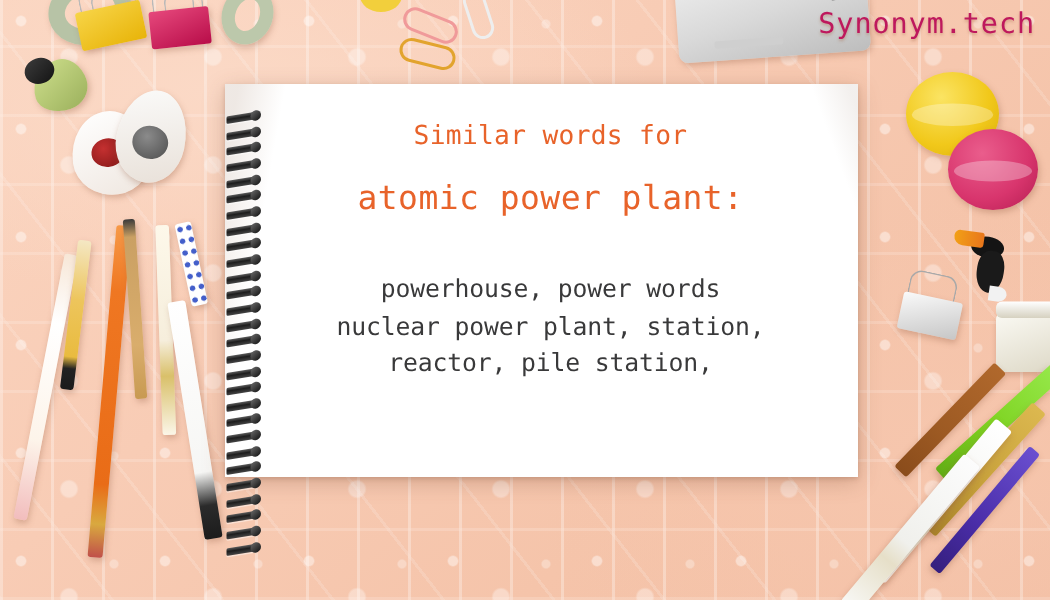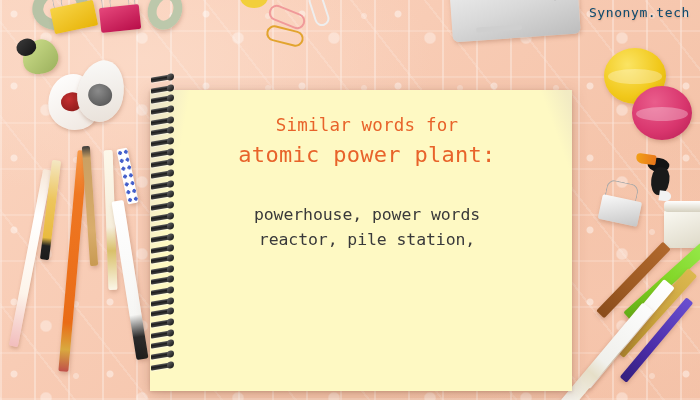--- a/index.html
+++ b/index.html
@@ -49,24 +49,24 @@
       radial-gradient(circle at 14px 14px, rgba(255,255,255,.85) 0 3px, rgba(255,255,255,0) 4px),
       radial-gradient(circle at 46px 38px, rgba(255,255,255,.70) 0 5px, rgba(255,255,255,0) 6.5px),
       radial-gradient(circle at 76px 16px, rgba(255,255,255,.60) 0 2.5px, rgba(255,255,255,0) 3.5px);
     background-size: 96px 72px, 96px 72px, 96px 72px;
   }
 
   
   .notebook {
     position: absolute;
     left: 150px;
-    top: 90px;
+    top: 56px;
     width: 422px;
-    height: 301px;
-    background: #fef9c3;
+    height: 262px;
+    background: #ffffff;
     box-shadow: 0 3px 14px rgba(120, 70, 45, .28),
                 0 1px 3px rgba(120, 70, 45, .22);
   }
   .page-shade {
     position: absolute;
     inset: 0;
     background: linear-gradient(100deg, rgba(225,214,206,.55) 0 9px, rgba(255,255,255,0) 40px),
                 linear-gradient(250deg, rgba(214,203,196,.30) 0 6px, rgba(255,255,255,0) 30px);
     pointer-events: none;
   }
@@ -114,39 +114,39 @@
     font-size: 17.5px;
     letter-spacing: .2px;
     line-height: 26px;
     white-space: nowrap;
   }
   .title-term {
     color: #e8632a;
     font-size: 22px;
     letter-spacing: .3px;
     line-height: 30px;
-    margin-top: 2px;
+    margin-top: 14px;
     white-space: nowrap;
   }
   .synonyms {
     margin-top: 33px;
     color: #39393a;
     font-size: 16.5px;
     line-height: 24.5px;
     letter-spacing: -.1px;
   }
   .synonyms div { white-space: nowrap; }
 
   
   .watermark {
     position: absolute;
     right: 10px;
     top: 5px;
-    color: #0c4a6e;
-    font-size: 13px;
+    color: #be185d;
+    font-size: 19px;
     letter-spacing: .6px;
     text-shadow: 0 1px 2px rgba(170,110,80,.45);
   }
 
   
   .obj { position: absolute; }
   .sh { box-shadow: 1px 2px 4px rgba(150,95,70,.35); }
 
   
   .clip-body { border-radius: 2px; }
@@ -307,20 +307,21 @@
 
   <div class="notebook">
     <div class="page-shade"></div>
 
     <div class="content">
       <div class="title-small">Similar words for</div>
       <div class="title-term">atomic power plant:</div>
 
       <div class="synonyms">
         <div>powerhouse, power words</div>
+        <div>nuclear power plant, station,</div>
         <div>reactor, pile station,</div>
       </div>
     </div>
   </div>
 
   <div class="spiral">
     <div class="ring"></div>
     <div class="ring"></div>
     <div class="ring"></div>
     <div class="ring"></div>

